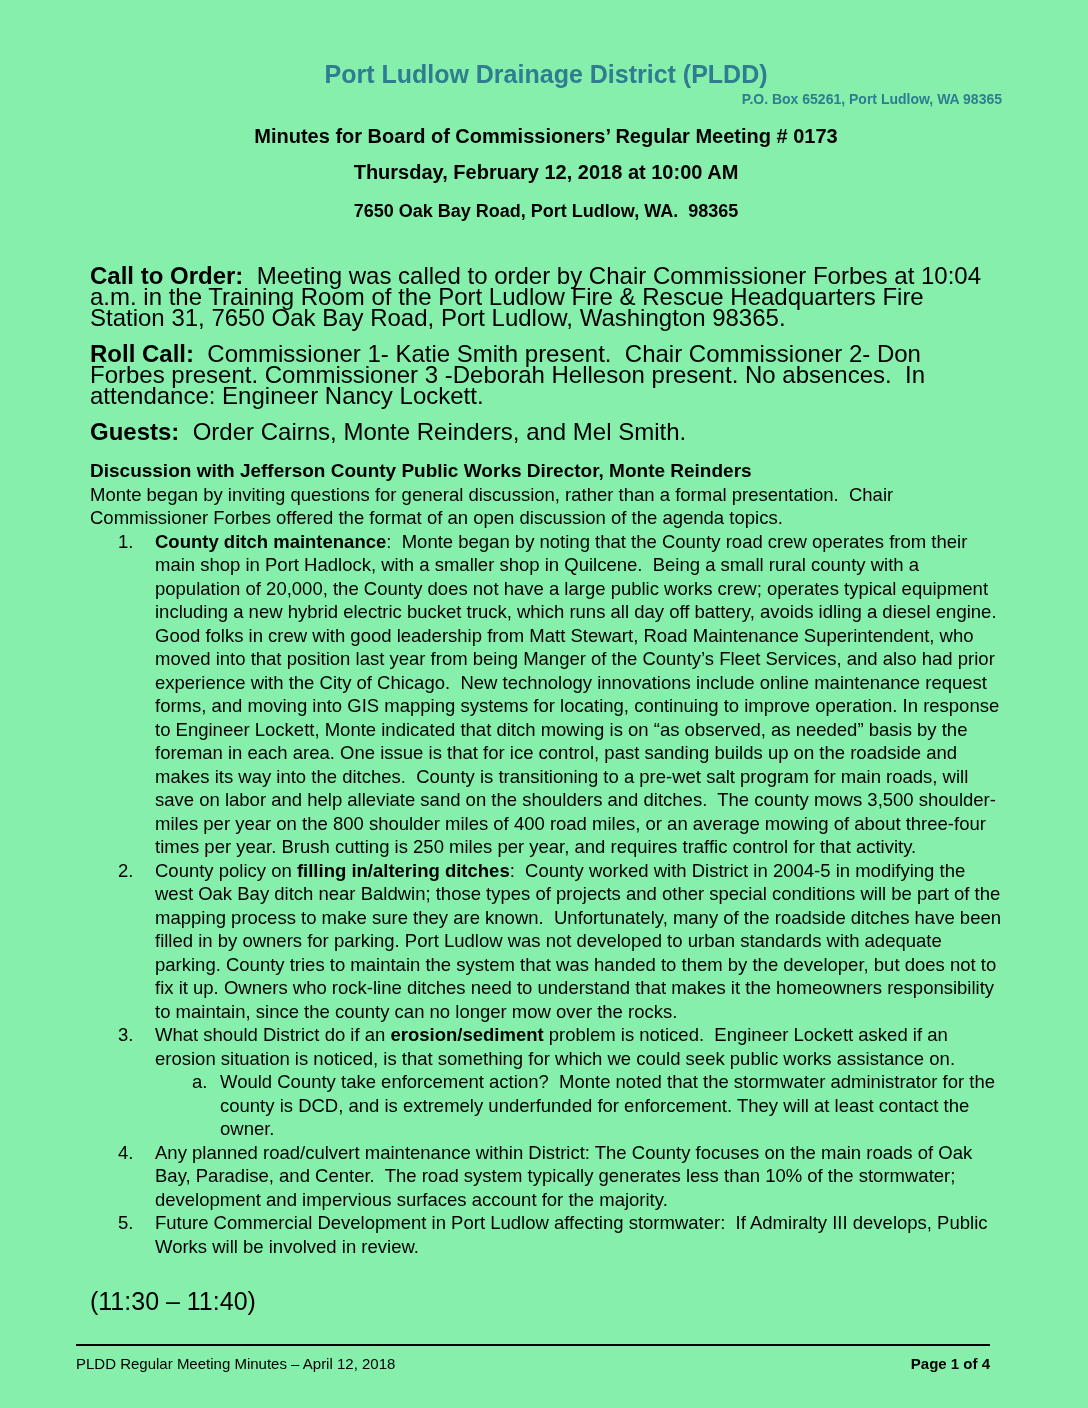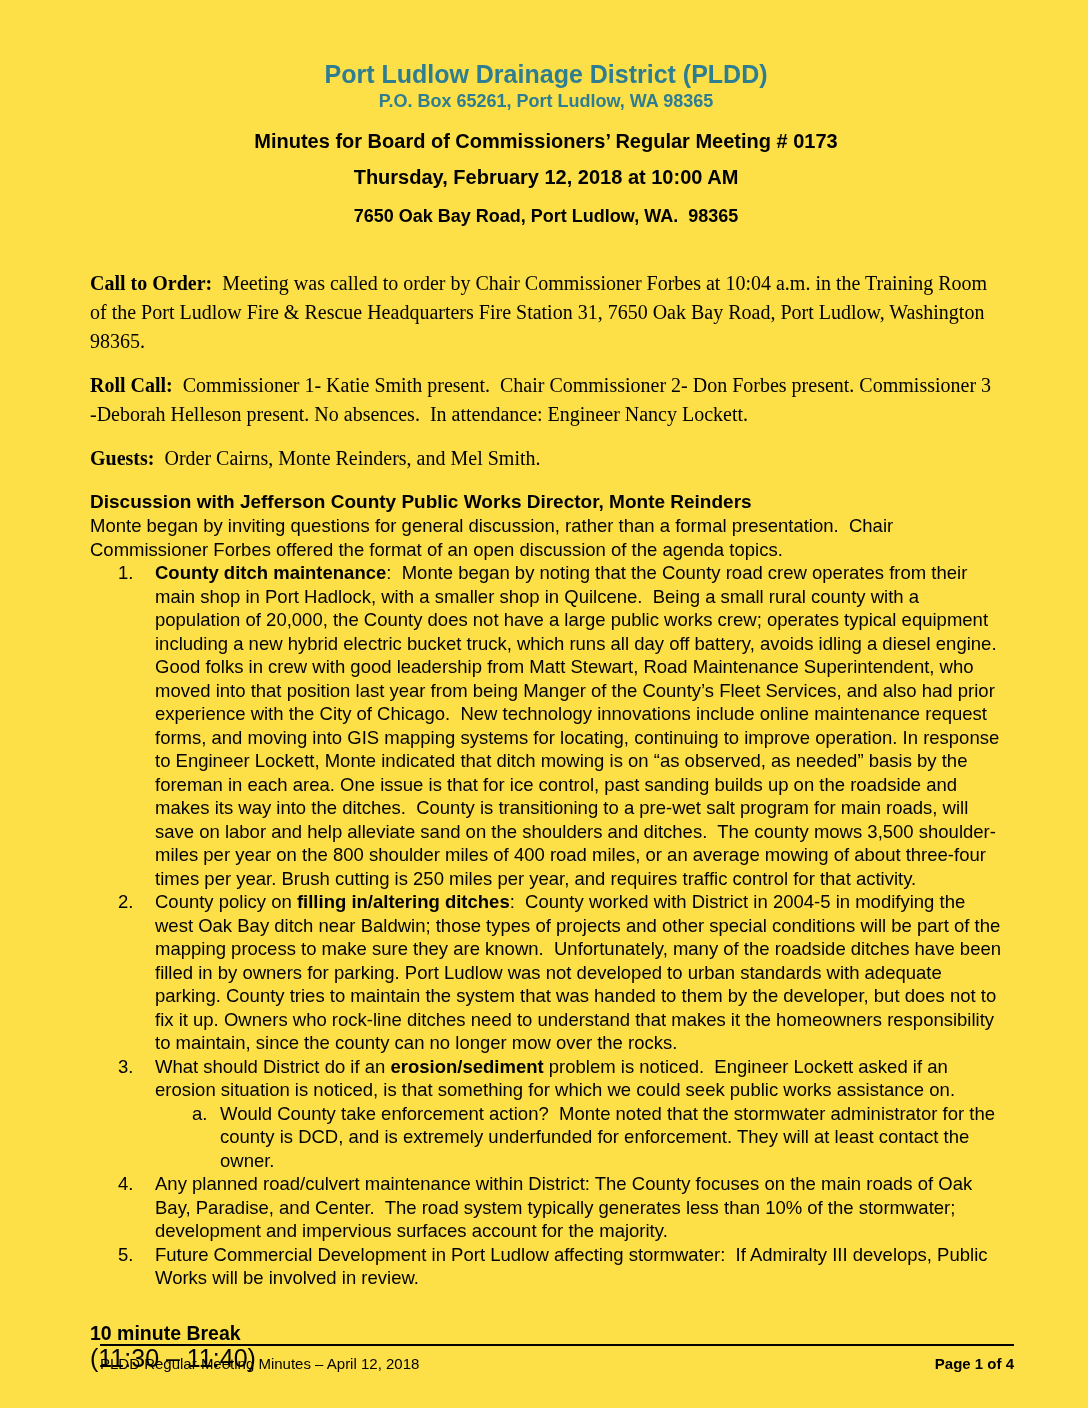--- a/index.html
+++ b/index.html
@@ -1,20 +1,20 @@
 <!DOCTYPE html>
 <html><head>
 <meta charset="utf-8">
 <style>
   html, body { margin: 0; padding: 0; background: #ffffff; }
   .page {
     position: relative;
     width: 1088px;
     height: 1408px;
-    background: #fde047;
+    background: #86efac;
     overflow: hidden;
     font-family: "Liberation Sans", "DejaVu Sans", sans-serif;
     color: #000000;
   }
   .content {
     position: absolute;
     left: 90px;
     top: 0;
     width: 912px;
   }
@@ -22,39 +22,39 @@
   
   .doc-header { text-align: center; padding-top: 60px; }
   .org-name {
     margin: 0;
     font-size: 25px;
     font-weight: bold;
     color: #2e7d91;
     line-height: 1.16;
   }
   .org-address {
-    font-size: 18px;
+    font-size: 14px;
     font-weight: bold;
     color: #2e7d91;
     line-height: 1.16;
     margin-top: 2px;
+    text-align: right;
   }
   .meeting-title { font-size: 20px; font-weight: bold; margin-top: 18px; white-space: pre-wrap; }
   .meeting-datetime { font-size: 20px; font-weight: bold; margin-top: 13px; }
   .location { font-size: 18px; font-weight: bold; line-height: 1.25; white-space: pre-wrap; margin-top: 16px; }
   .location.first { margin-top: 11px; }
 
   
   .body-sections { margin-top: 42px; }
   .para {
-    font-size: 20px;
-    line-height: 29px;
+    font-size: 24px;
+    line-height: 21px;
     margin: 0 0 15px 0;
     white-space: pre-wrap;
-    font-family: Liberation Serif, serif;
   }
   .para.guests { margin-bottom: 17px; }
 
   .discussion { font-size: 18.5px; line-height: 23.5px; }
   .disc-heading { font-weight: bold; font-size: 19px; line-height: 24px; }
   .disc-intro { white-space: pre-wrap; }
 
   .num-list { margin: 0; }
   .li { display: flex; }
   .li-marker { flex: none; width: 37px; padding-left: 28px; box-sizing: content-box; }
@@ -64,21 +64,21 @@
   .sub-marker { flex: none; width: 28px; padding-left: 37px; box-sizing: content-box; }
   .sub-text { flex: 1; white-space: pre-wrap; }
 
   .break-block { margin-top: 31px; }
   .break-heading { font-size: 19.5px; font-weight: bold; line-height: 25px; }
   .break-time { font-size: 25px; line-height: 24px; }
 
   
   .doc-footer {
     position: absolute;
-    left: 100px;
+    left: 76px;
     top: 1344px;
     width: 914px;
     border-top: 2px solid #000000;
     padding-top: 8px;
     display: flex;
     justify-content: space-between;
     font-size: 15px;
     line-height: 19px;
   }
   .footer-right { font-weight: bold; }
@@ -133,21 +133,20 @@
 
           <div class="li">
             <span class="li-marker">5.</span>
             <div class="li-text"><span>Future Commercial Development in Port Ludlow affecting stormwater:  If Admiralty III develops, Public Works will be involved in review.</span><strong></strong><span></span></div>
           </div>
 
         </div>
       </section>
 
       <section class="break-block">
-        <div class="break-heading">10 minute Break</div>
         <div class="break-time">(11:30 – 11:40)</div>
       </section>
 
     </main>
   </div>
 
   <footer class="doc-footer">
     <span class="footer-left">PLDD Regular Meeting Minutes – April 12, 2018</span>
     <span class="footer-right">Page 1 of 4</span>
   </footer>

